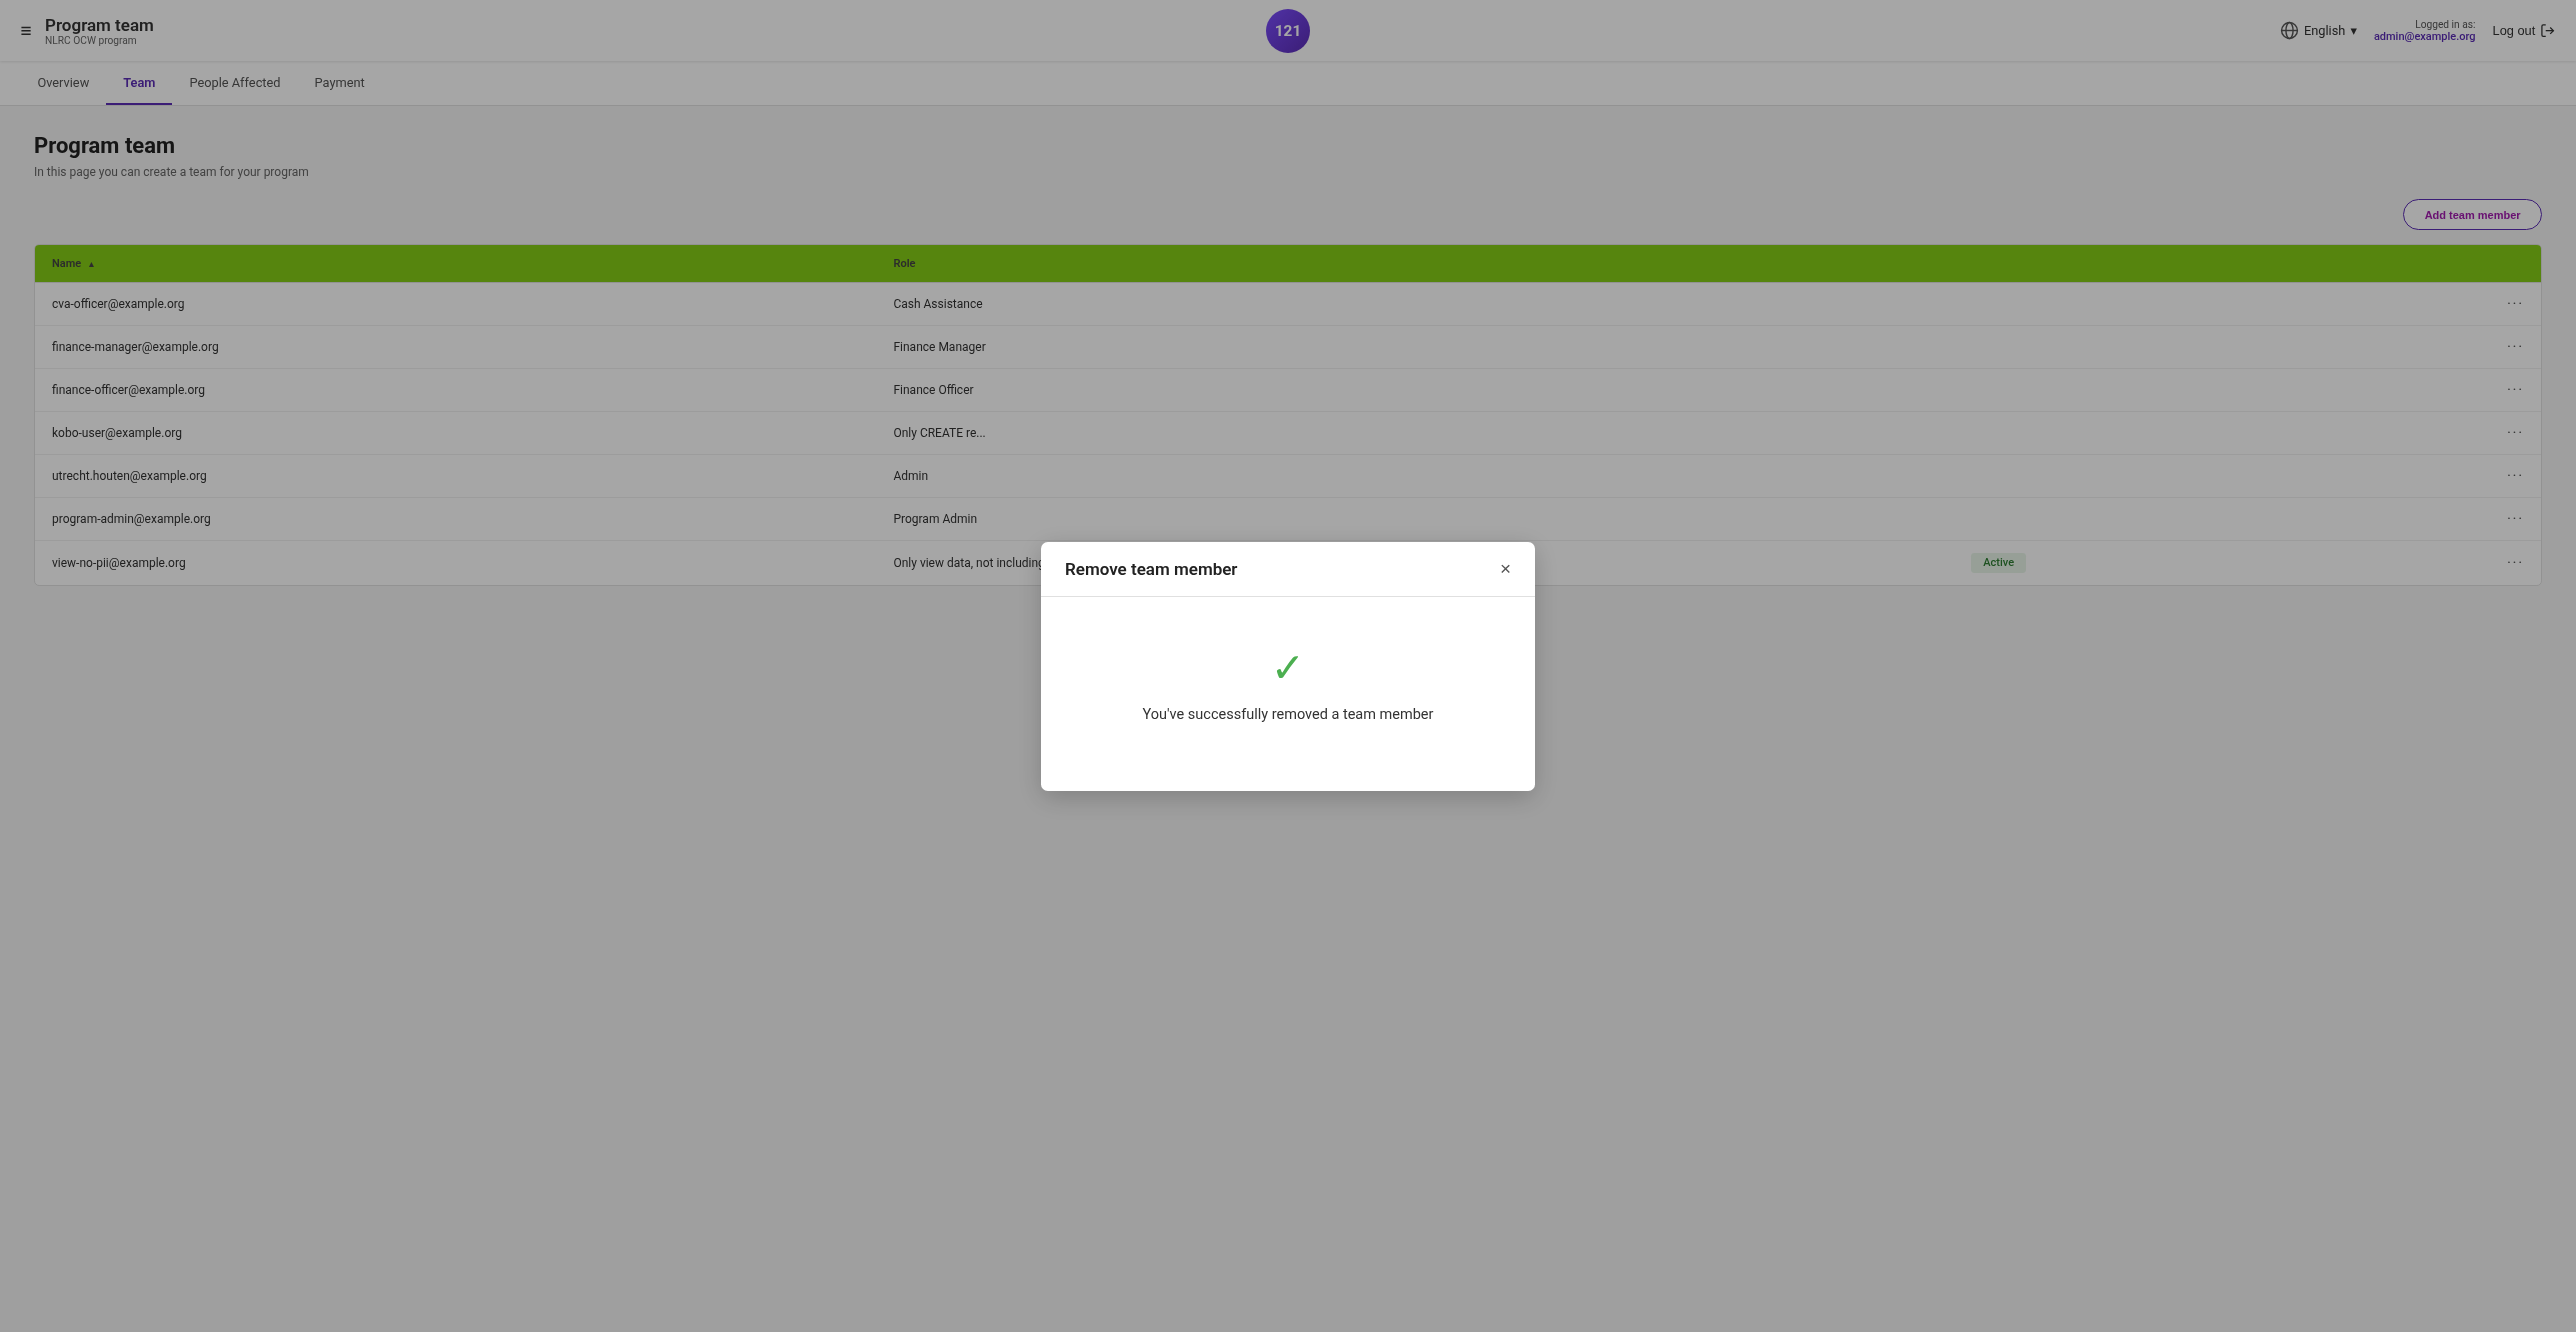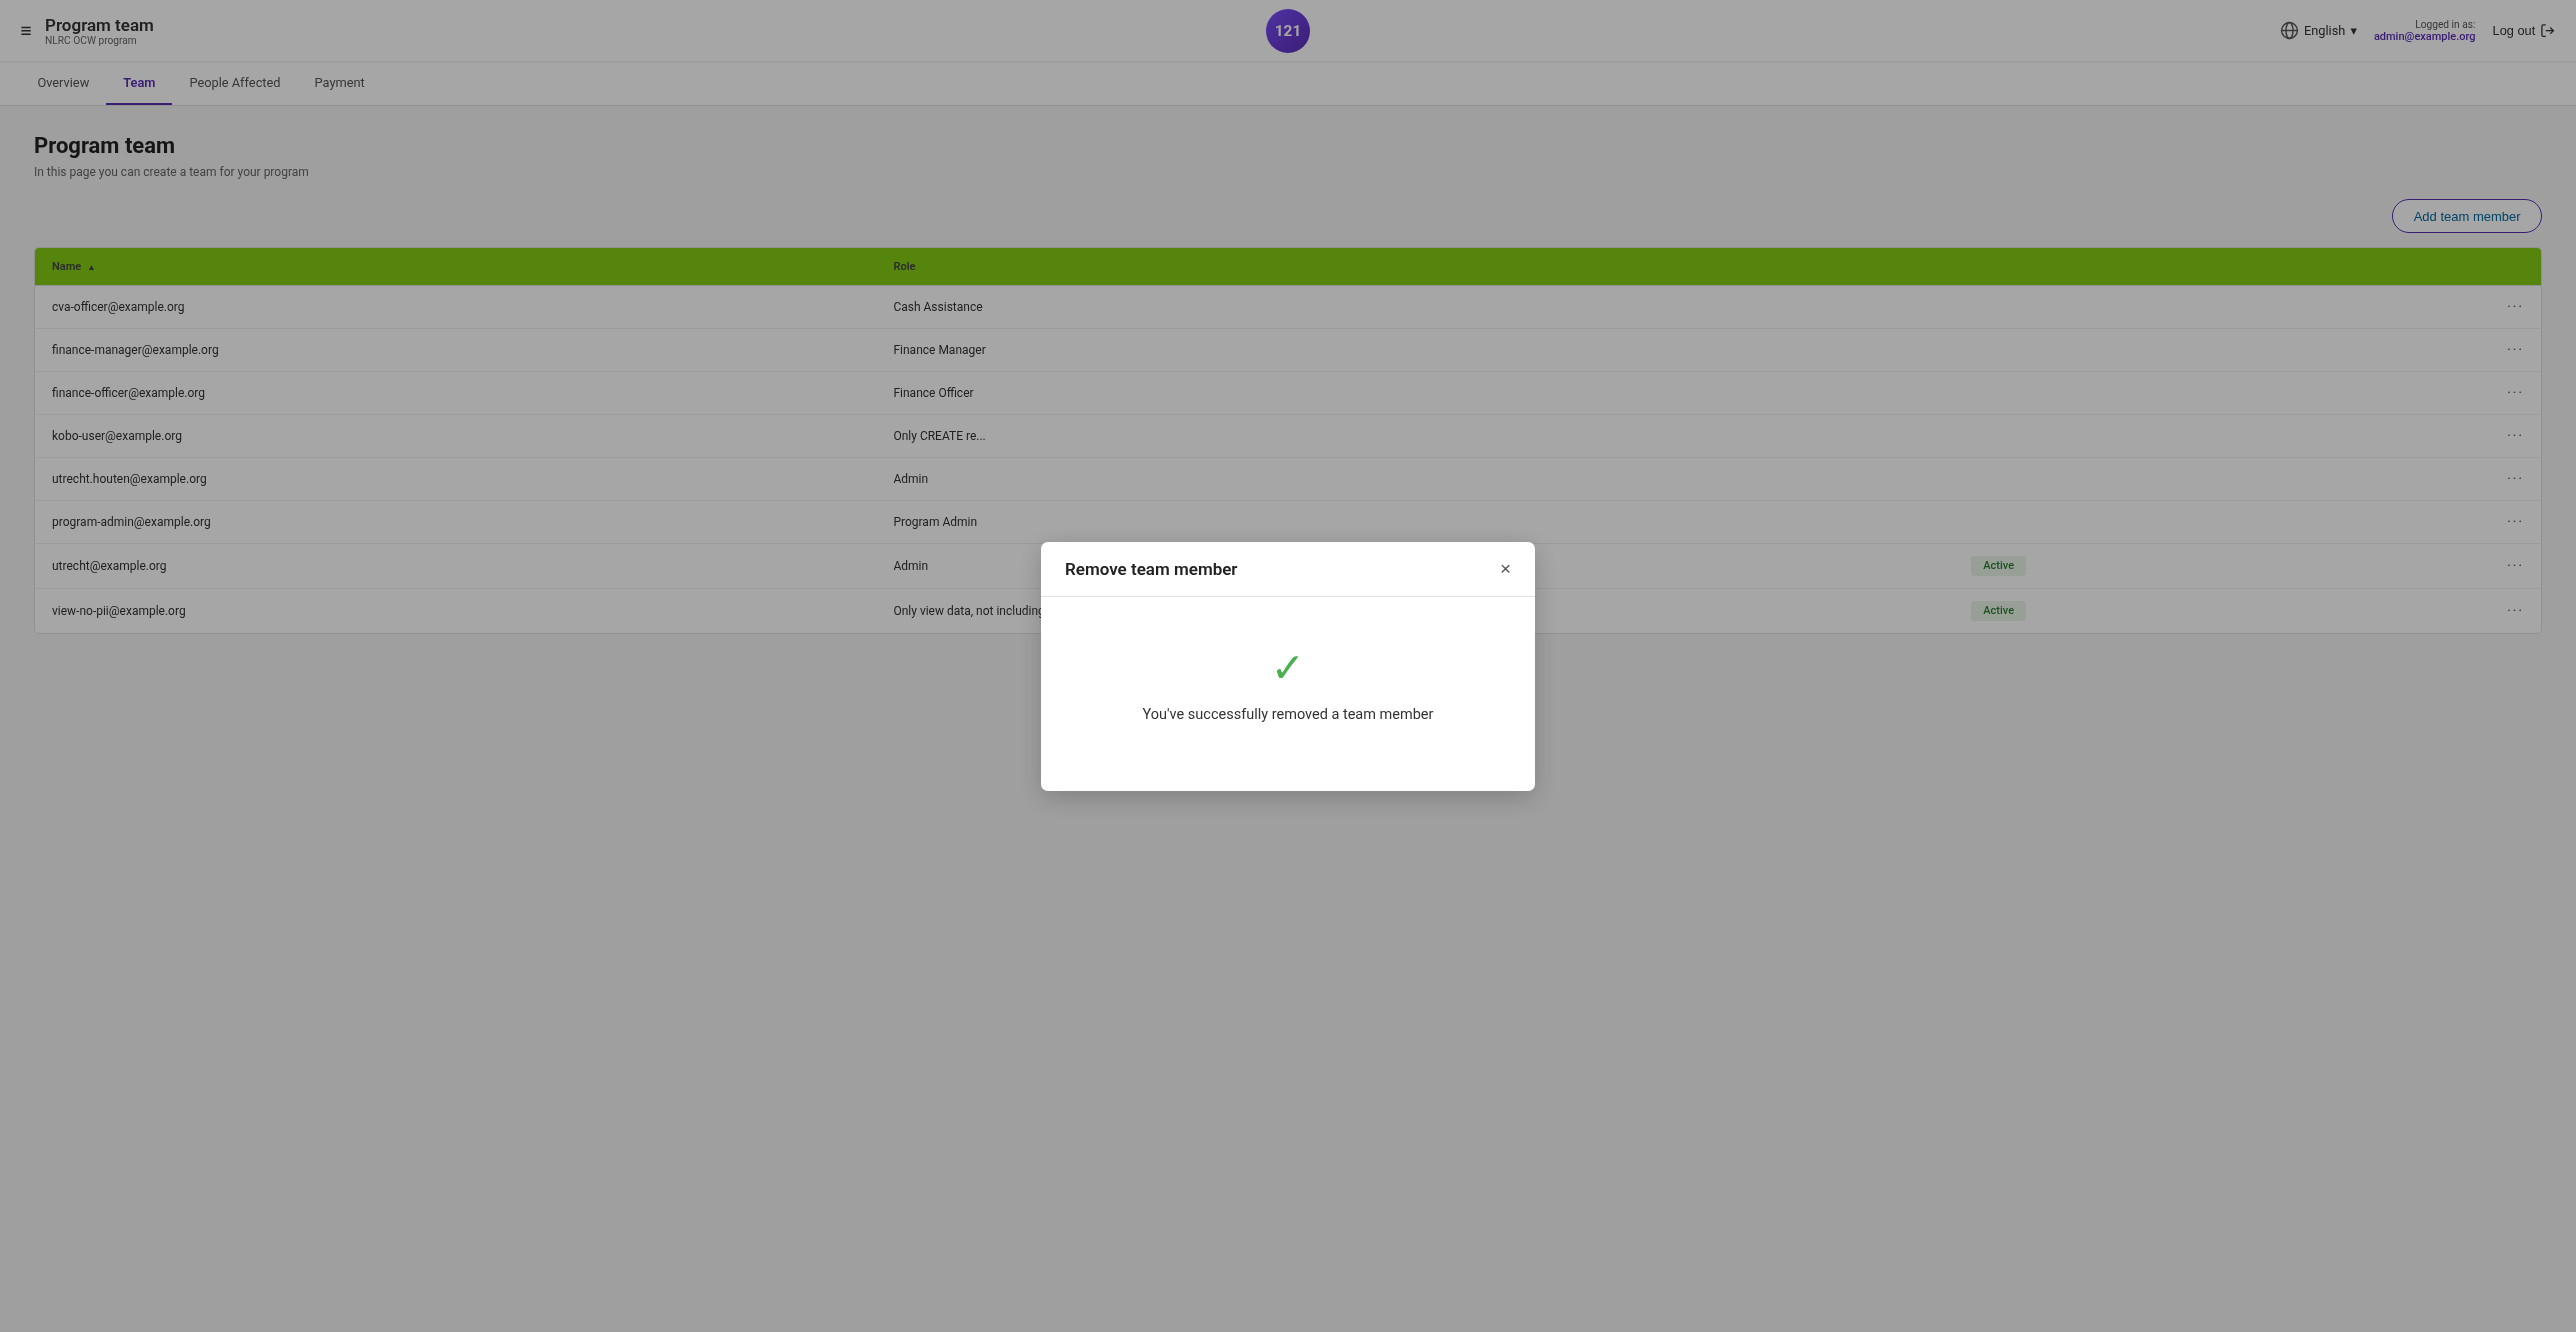--- a/index.html
+++ b/index.html
@@ -135,25 +135,25 @@
       margin-bottom: 20.4px;
     }
     .table-toolbar {
       display: flex;
       justify-content: flex-end;
       margin-bottom: 13.6px;
     }
     .add-member-btn {
       background: white;
       border: 1.7px solid #5b2db5;
-      color: #0369a1;
+      color: #a21caf;
       padding: 8.5px 20.4px;
       border-radius: 20.4px;
-      font-size: 13px;
-      font-weight: 400;
+      font-size: 11px;
+      font-weight: 700;
       cursor: pointer;
     }
 
     
     .team-table {
       width: 100%;
       background: white;
       border: 0.9px solid #e0e0e0;
       border-radius: 5.1px;
       overflow: hidden;
@@ -362,26 +362,20 @@
             <td></td>
             <td class="actions-cell">···</td>
           </tr>
           <tr>
             <td>program-admin@example.org</td>
             <td>Program Admin</td>
             <td></td>
             <td class="actions-cell">···</td>
           </tr>
           <tr>
-            <td>utrecht@example.org</td>
-            <td>Admin</td>
-            <td><span class="status-badge status-active">Active</span></td>
-            <td class="actions-cell">···</td>
-          </tr>
-          <tr>
             <td>view-no-pii@example.org</td>
             <td>Only view data, not including Personally Id</td>
             <td><span class="status-badge status-active">Active</span></td>
             <td class="actions-cell">···</td>
           </tr>
         </tbody>
     </table>
   </div>
 </main>
 

